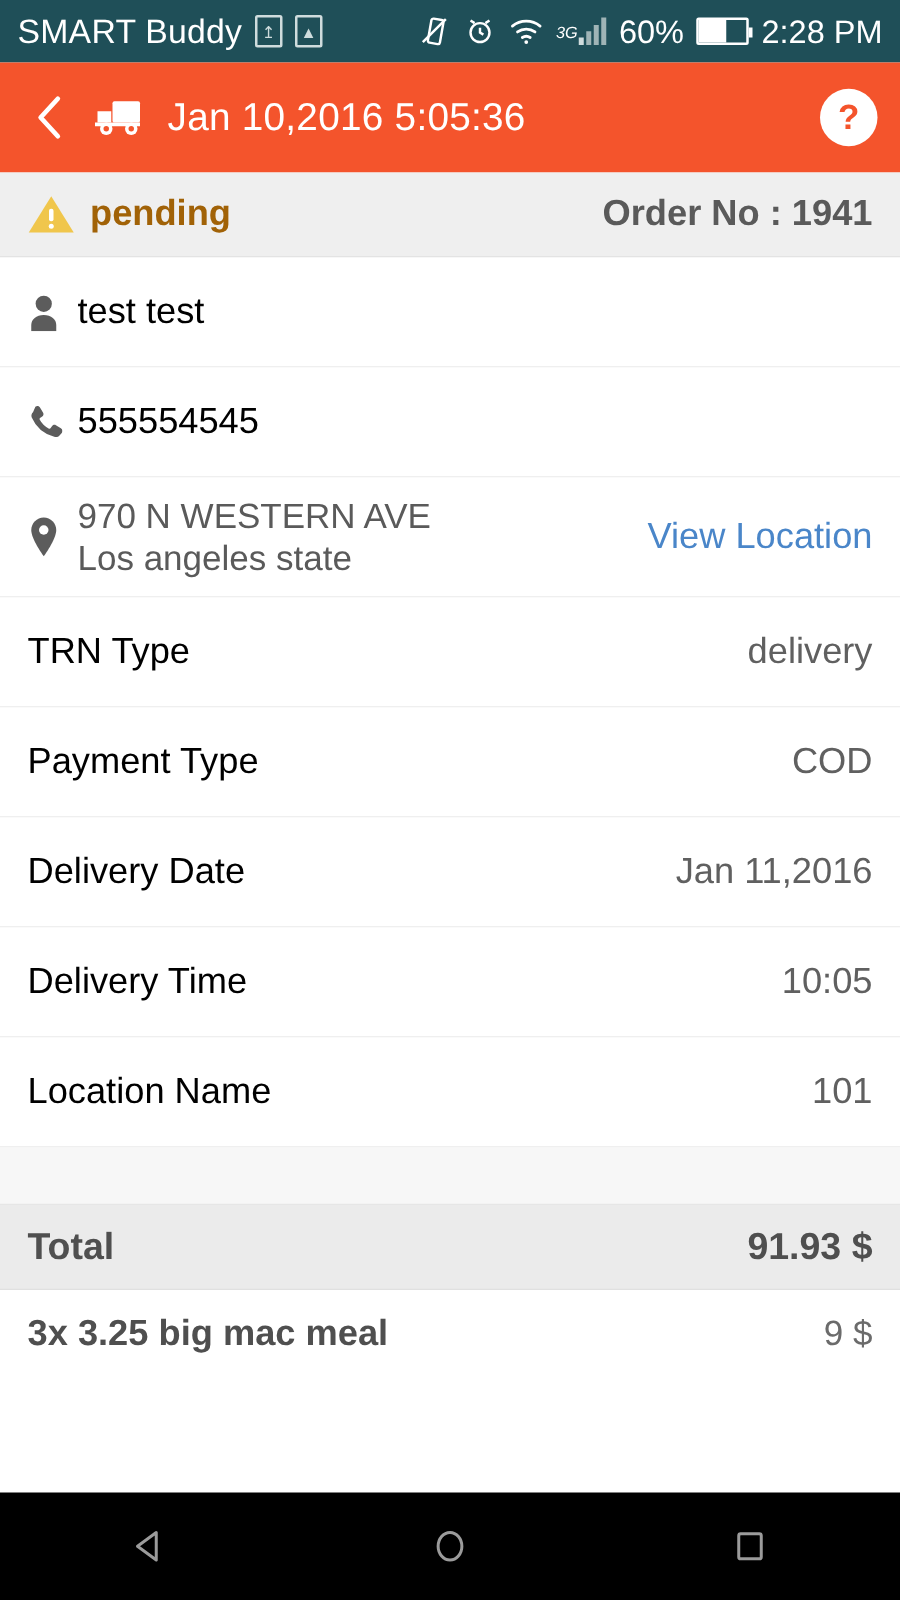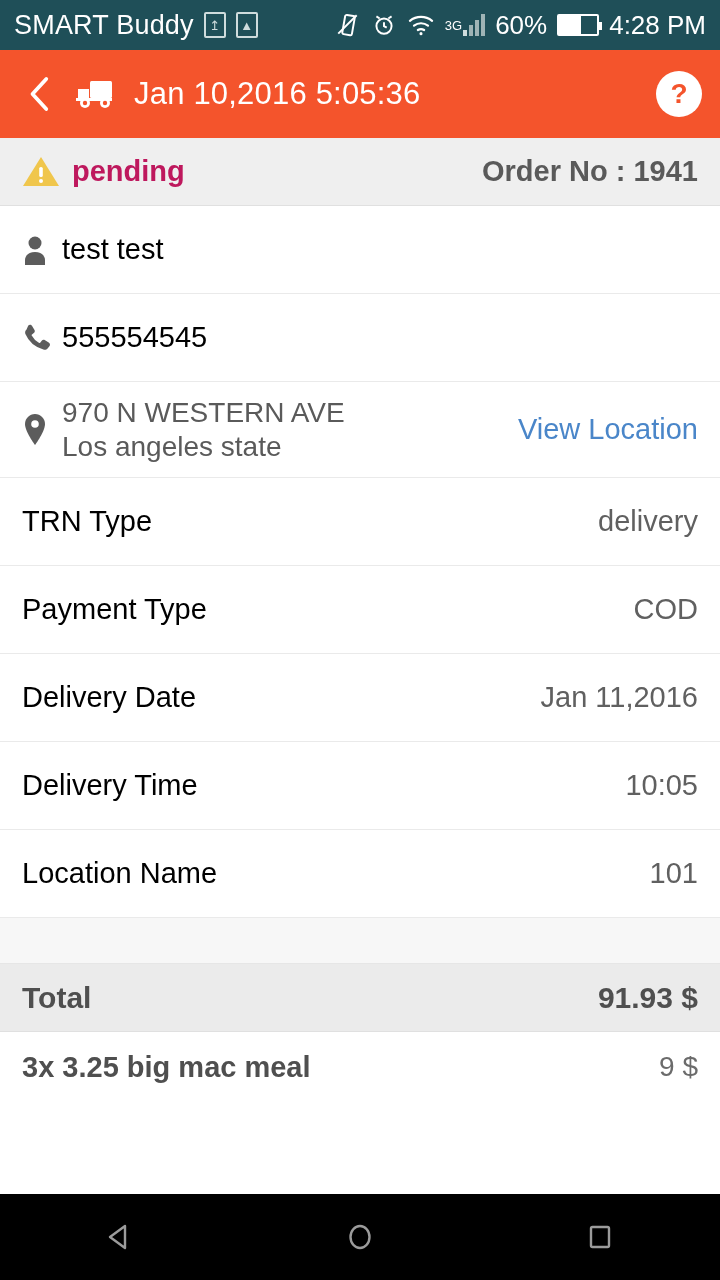--- a/index.html
+++ b/index.html
@@ -13,21 +13,21 @@
 
   
   .status-bar {
     height:50px; background:#1f4f58; color:#ffffff;
     display:flex; align-items:center; padding:0 14px;
     flex:0 0 50px;
   }
   .status-left { display:flex; align-items:center; gap:10px; }
   .carrier { font-size:27px; letter-spacing:0.2px; }
   .status-right { margin-left:auto; display:flex; align-items:center; gap:10px; }
-  .sb-icon { display:inline-flex; align-items:center; justify-content:center; }
+  .sb-icon { display:inline-flex; align-items:center; justify-content:center;font-style:italic; }
   .battery-pct { font-size:26px; }
   .clock { font-size:26px; }
   .box-icon {
     width:22px; height:26px; border:2px solid #cfdcdd; border-radius:2px;
     display:inline-flex; align-items:center; justify-content:center;
     font-size:13px; color:#cfdcdd; line-height:1;
   }
   .net-label { font-size:13px; vertical-align:super; margin-right:1px; }
   .bars { display:inline-flex; align-items:flex-end; gap:2px; height:22px; }
   .bars i { display:block; width:4px; background:#9fb4b6; }
@@ -51,21 +51,21 @@
     background:#ffffff; color:#f4542c; display:flex; align-items:center;
     justify-content:center; font-size:28px; font-weight:bold; cursor:pointer;
   }
 
   
   .status-strip {
     height:68px; background:#efefef; display:flex; align-items:center;
     padding:0 22px; flex:0 0 68px; border-bottom:1px solid #e0e0e0;
   }
   .status-strip .warn { margin-right:12px; display:flex; align-items:center; }
-  .status-text { font-size:29px; font-weight:bold; color:#be185d; }
+  .status-text { font-size:29px; font-weight:bold; color:#a16207; }
   .order-no { margin-left:auto; font-size:29px; font-weight:bold; color:#5a5a5a; }
 
   
   .list { flex:1 1 auto; background:#ffffff; overflow:hidden; }
   .row {
     display:flex; align-items:center; padding:0 22px;
     border-bottom:1px solid #eaeaea; background:#ffffff;
     min-height:88px;
   }
   .row .ic { width:40px; display:flex; align-items:center; justify-content:flex-start; flex:0 0 40px; }
@@ -134,21 +134,21 @@
           <i class="b1"></i>
             <i class="b2"></i>
             <i class="b3"></i>
             <i class="b4"></i>
         </span>
       </span>
       <span class="battery-pct">60%</span>
       <span class="batt">
           <i style="width:58%"></i>
         </span>
-      <span class="clock">4:28 PM</span>
+      <span class="clock">2:28 PM</span>
     </div>
   </div>
 
   <div class="app-bar">
     <div class="back-chevron">
       <svg width="34" height="40" viewBox="0 0 24 32" fill="none" stroke="#ffffff" stroke-width="3" stroke-linecap="round" stroke-linejoin="round">
         <polyline points="17,4 6,16 17,28"></polyline>
       </svg>
     </div>
     <div class="truck-icon">

